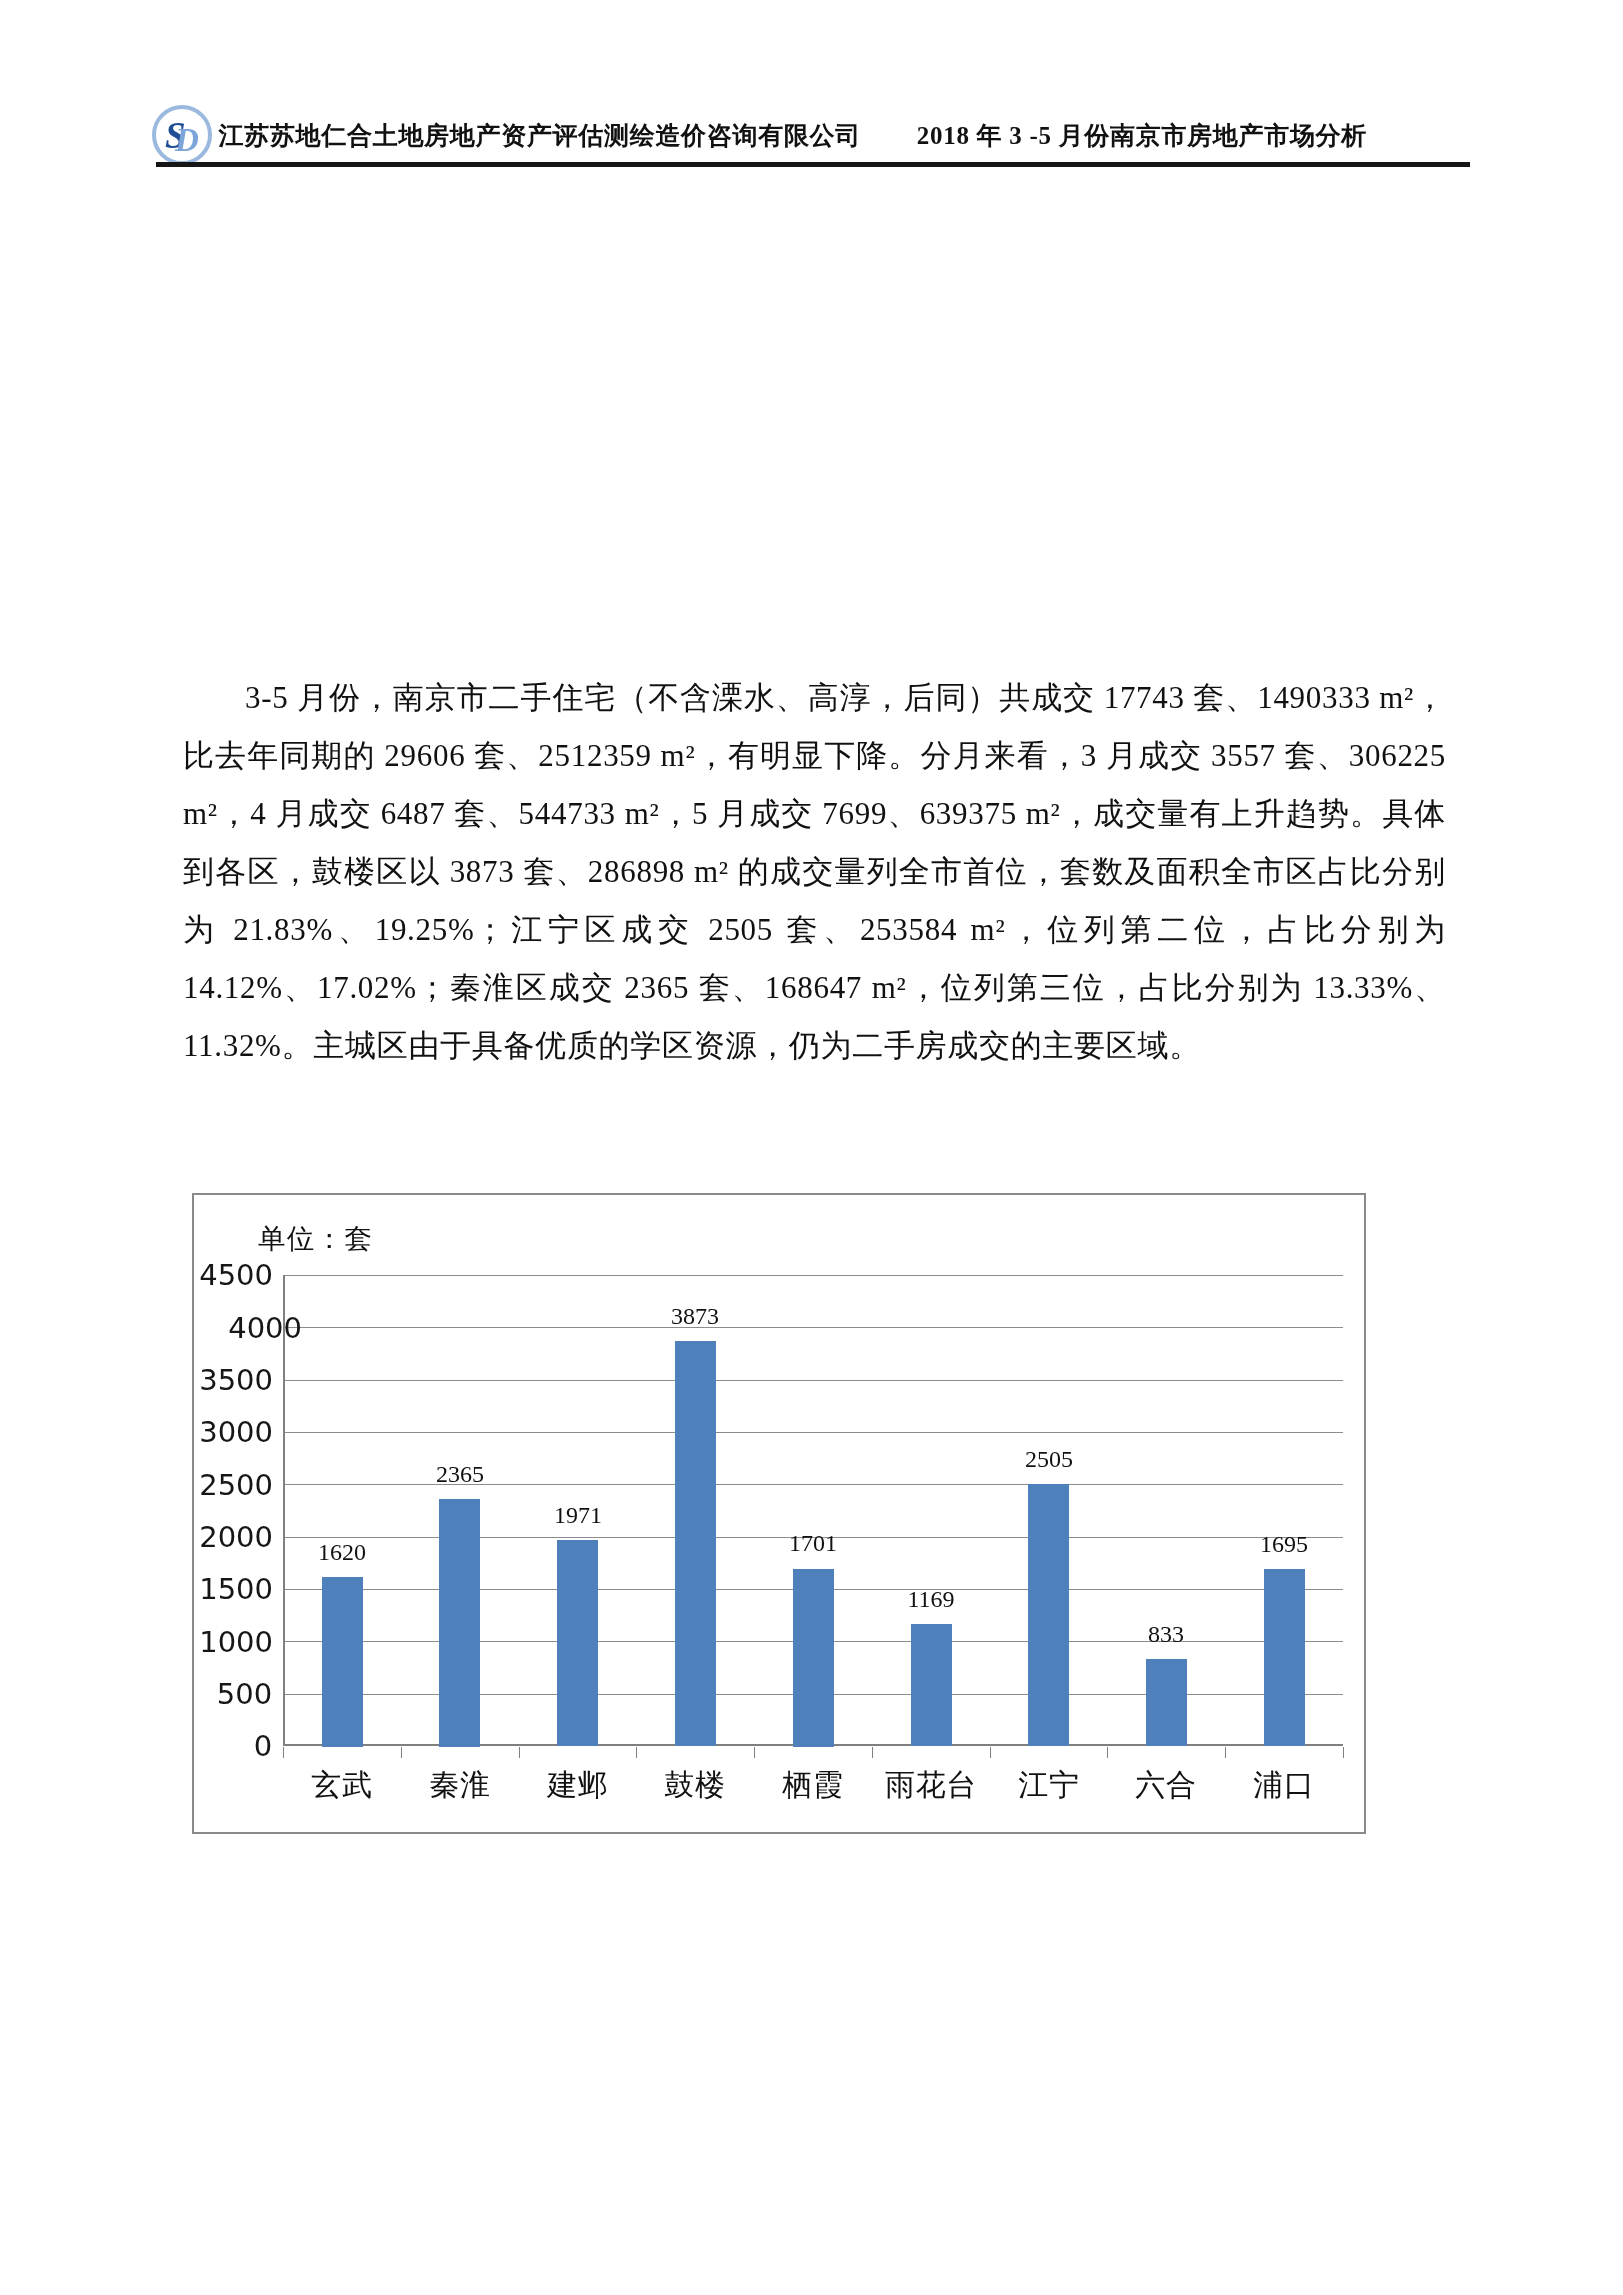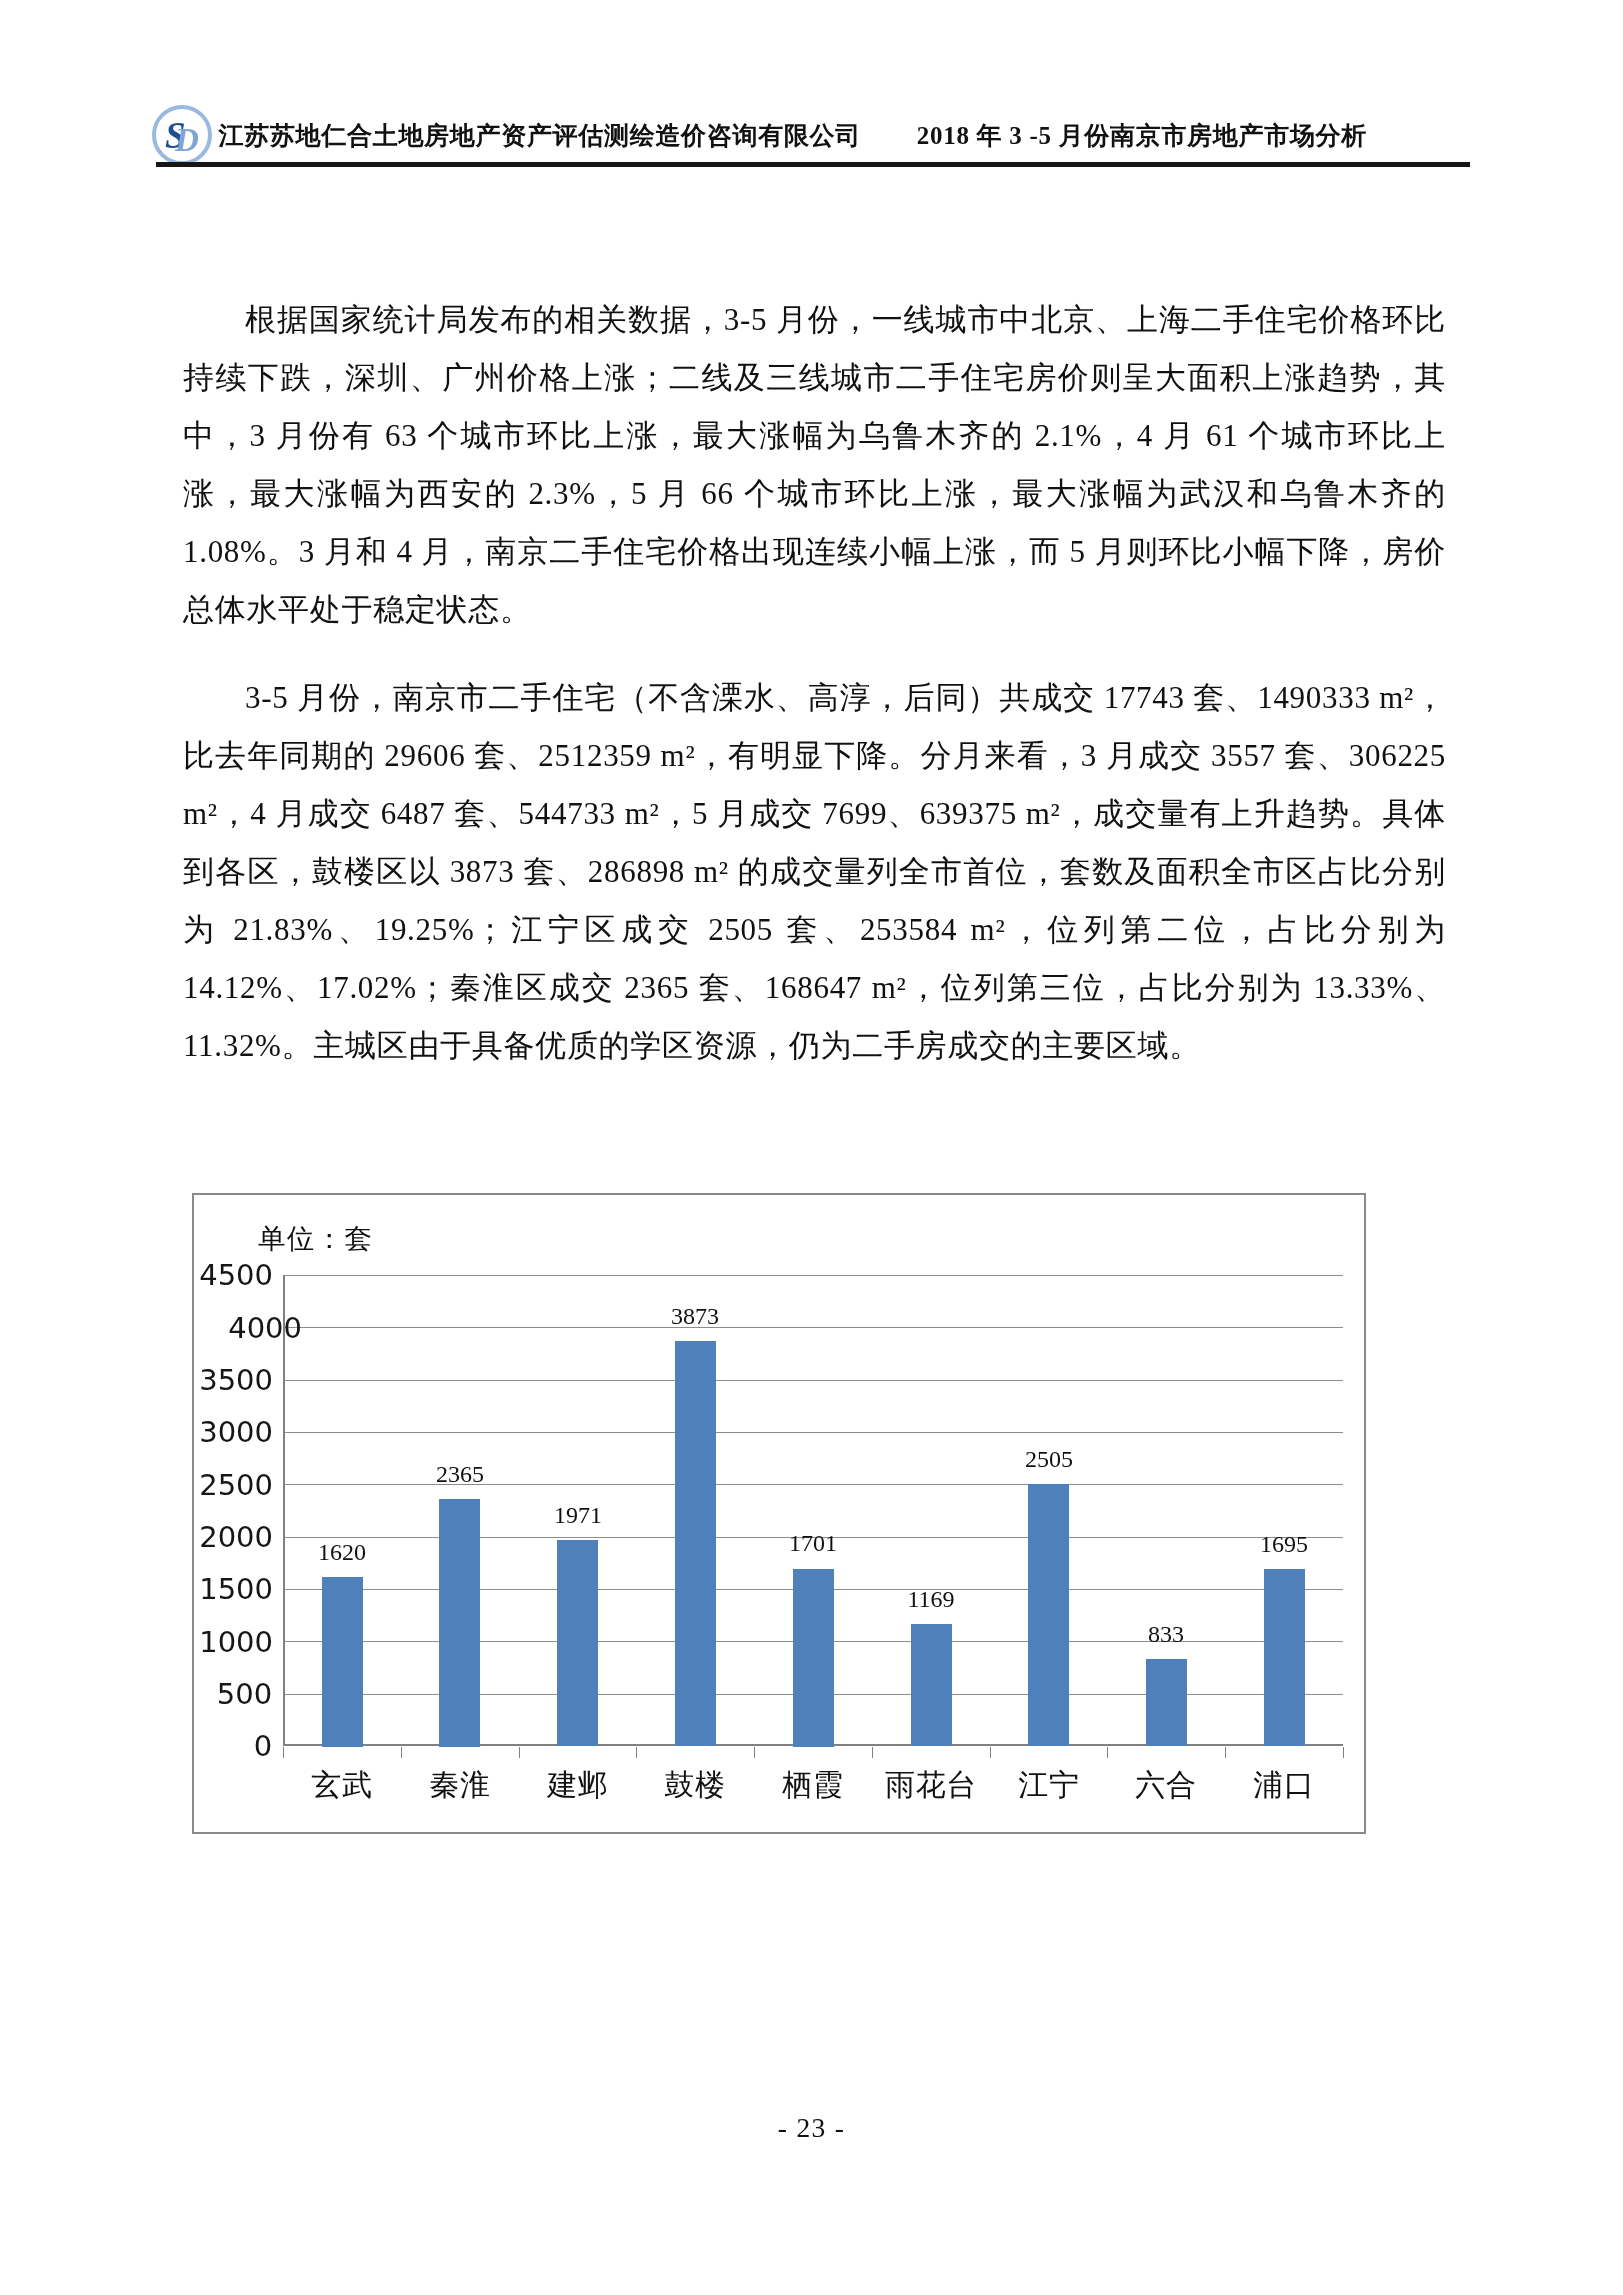--- a/index.html
+++ b/index.html
@@ -94,21 +94,20 @@
         <span class="logo-s">S</span>
         <span class="logo-d">D</span>
       </span>
       <span class="company">江苏苏地仁合土地房地产资产评估测绘造价咨询有限公司</span>
     </div>
     <span class="report-title">2018 年 3 -5 月份南京市房地产市场分析</span>
   </div>
   <div class="header-rule"></div>
 
 
-  <p class="body-text p1">根据国家统计局发布的相关数据，3-5 月份，一线城市中北京、上海二手住宅价格环比持续下跌，深圳、广州价格上涨；二线及三线城市二手住宅房价则呈大面积上涨趋势，其中，3 月份有 63 个城市环比上涨，最大涨幅为乌鲁木齐的 2.1%，4 月 61 个城市环比上涨，最大涨幅为西安的 2.3%，5 月 66 个城市环比上涨，最大涨幅为武汉和乌鲁木齐的 1.08%。3 月和 4 月，南京二手住宅价格出现连续小幅上涨，而 5 月则环比小幅下降，房价总体水平处于稳定状态。</p>
   <p class="body-text p2">3-5 月份，南京市二手住宅（不含溧水、高淳，后同）共成交 17743 套、1490333 m²，比去年同期的 29606 套、2512359 m²，有明显下降。分月来看，3 月成交 3557 套、306225 m²，4 月成交 6487 套、544733 m²，5 月成交 7699、639375 m²，成交量有上升趋势。具体到各区，鼓楼区以 3873 套、286898 m² 的成交量列全市首位，套数及面积全市区占比分别为 21.83%、19.25%；江宁区成交 2505 套、253584 m²，位列第二位，占比分别为 14.12%、17.02%；秦淮区成交 2365 套、168647 m²，位列第三位，占比分别为 13.33%、11.32%。主城区由于具备优质的学区资源，仍为二手房成交的主要区域。</p>
 
   <div class="chart-box">
     <div class="unit-label">单位：套</div>
     <div class="chart-canvas">
         <div class="ytick" style="left: 5.2px; top: 533px;">0</div>
         <div class="gridline" style="left: 89px; top: 499px; width: 1060px; background: rgb(140, 140, 140);"></div>
         <div class="ytick" style="left: 5.2px; top: 481px;">500</div>
         <div class="gridline" style="left: 89px; top: 446px; width: 1060px; background: rgb(140, 140, 140);"></div>
         <div class="ytick" style="left: 5.2px; top: 429px;">1000</div>
@@ -162,16 +161,15 @@
         <div class="bar-label" style="left: 913px; top: 421px;">833</div>
         <div class="cat-label" style="left: 913px; top: 571px;">六合</div>
         <div class="bar" style="left: 1070px; top: 374px; width: 41px; height: 177px; background: rgb(78, 128, 188);"></div>
         <div class="bar-label" style="left: 1031px; top: 331px;">1695</div>
         <div class="cat-label" style="left: 1031px; top: 571px;">浦口</div>
       </div>
   </div>
 
 
 
-  <div class="page-number">- 23 -</div>
 
 </div>
 
 
 </body></html>

